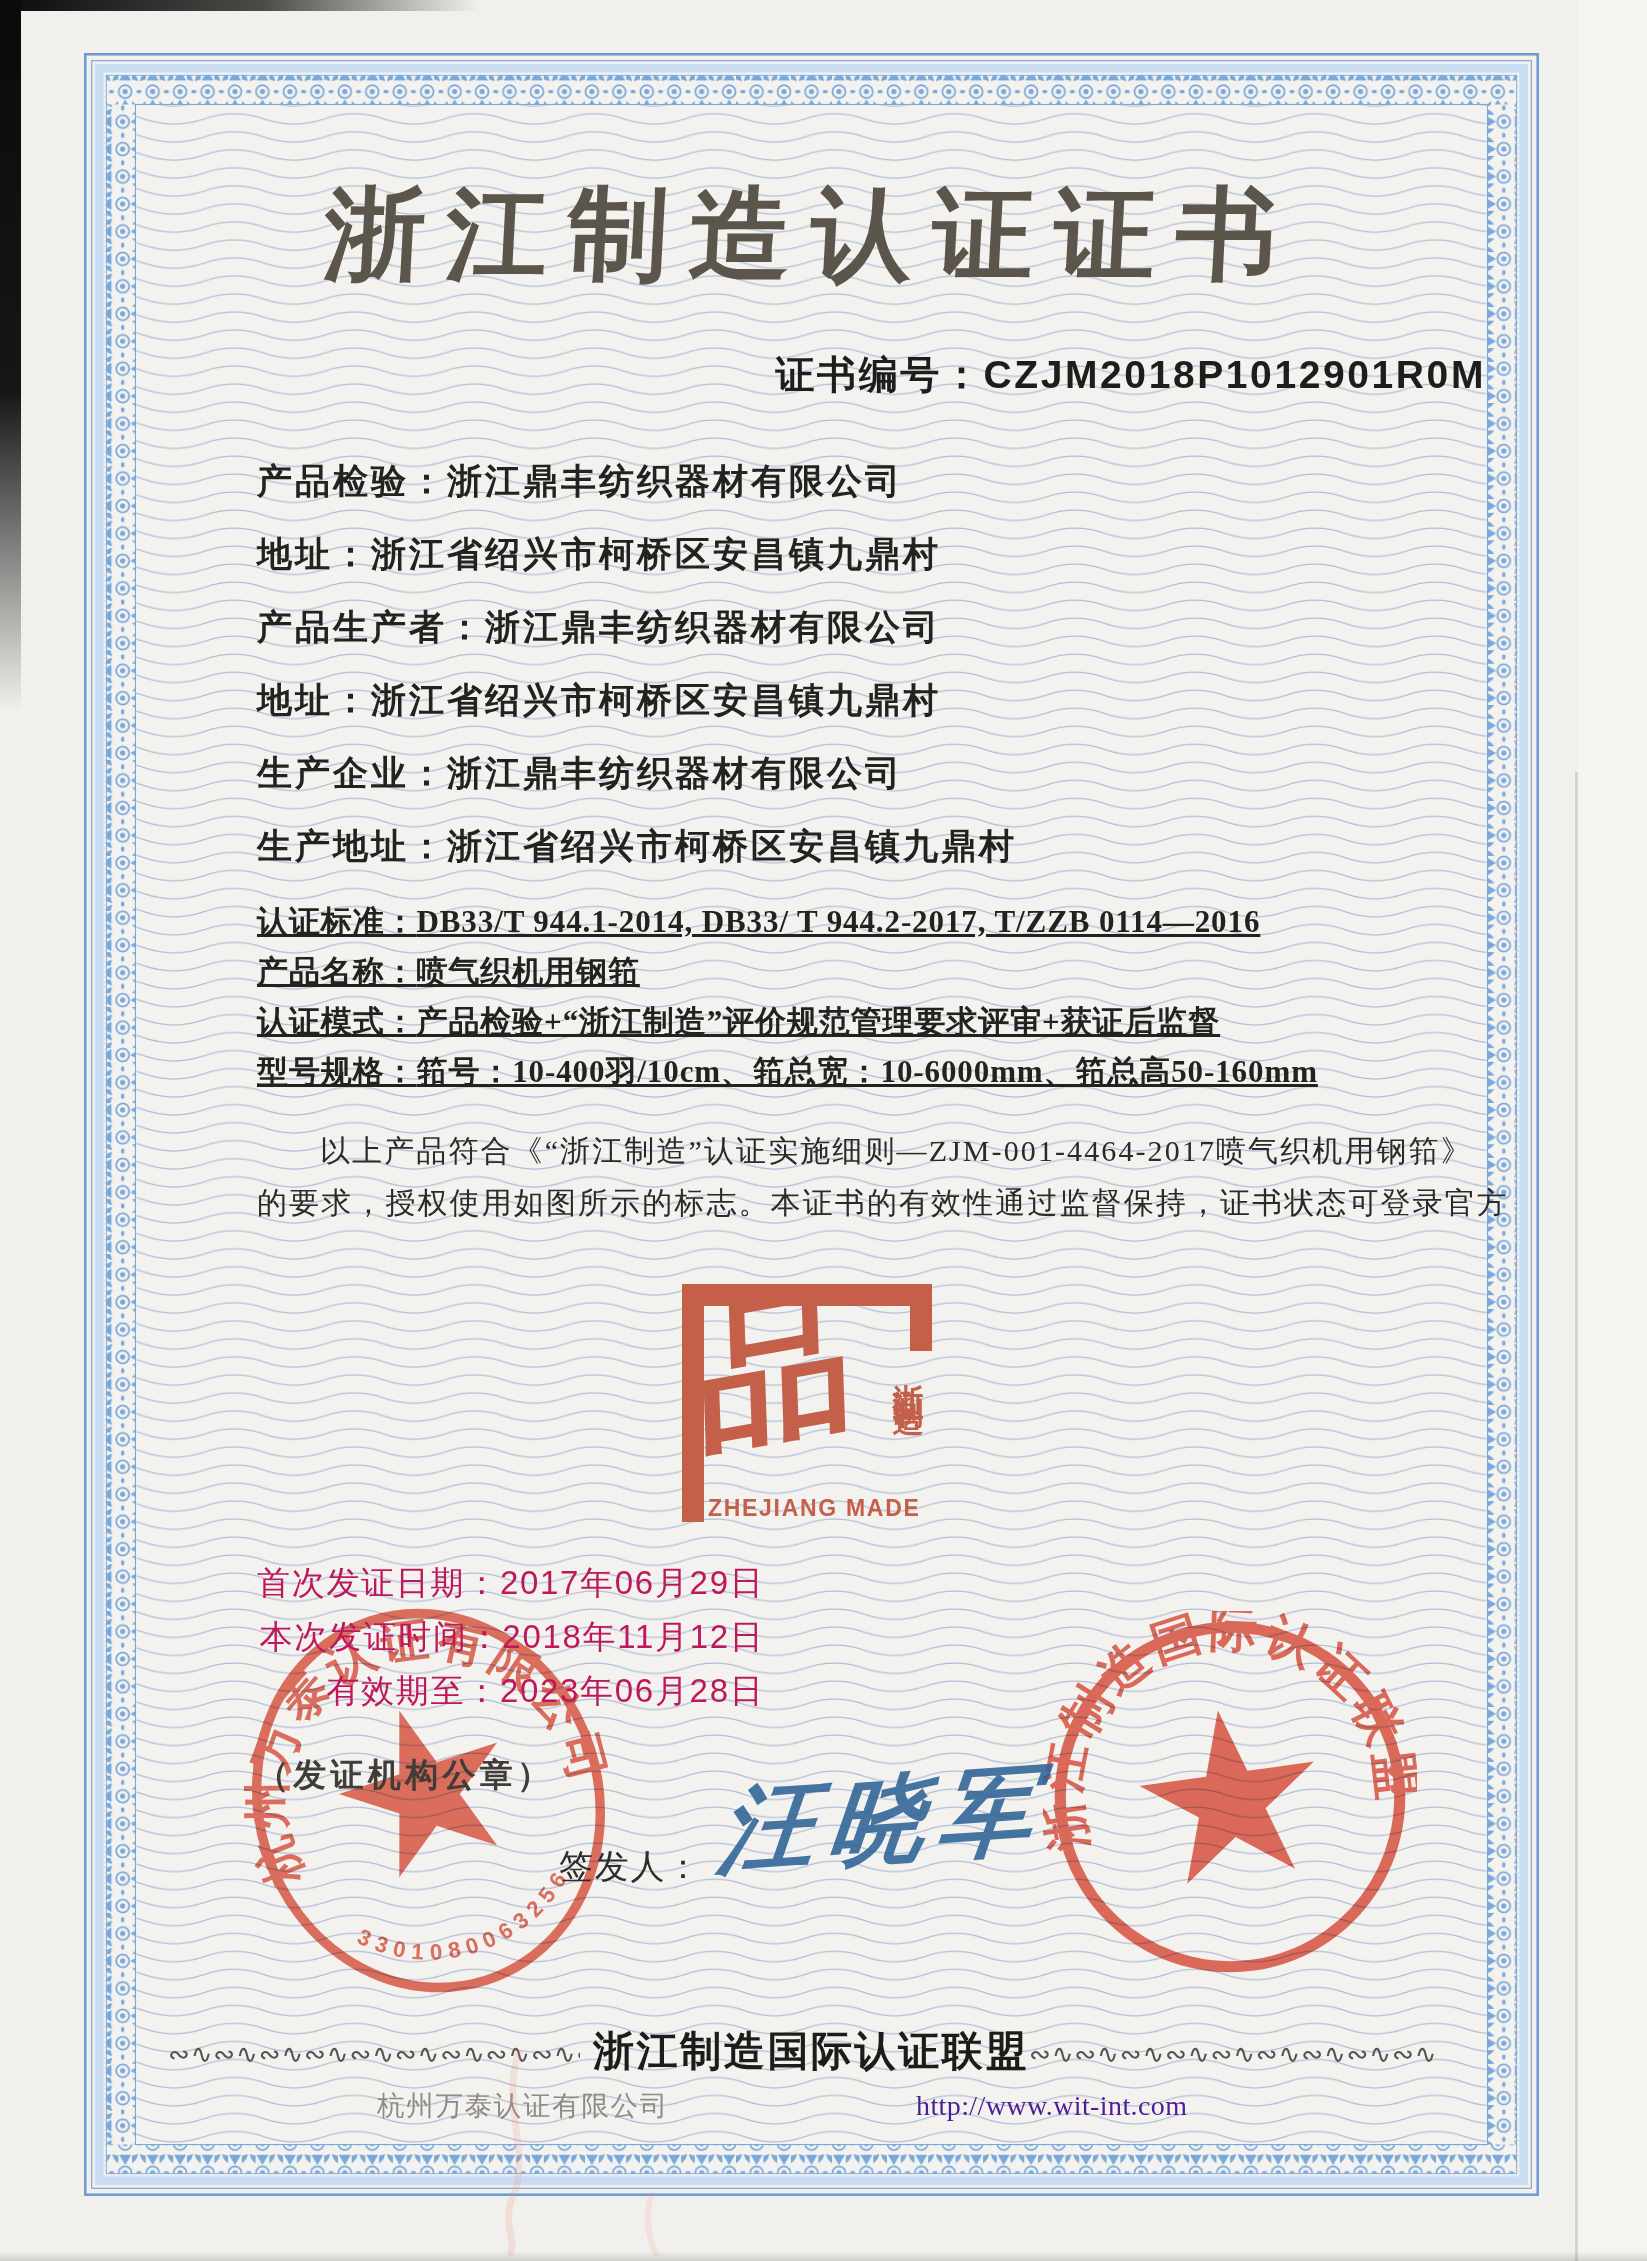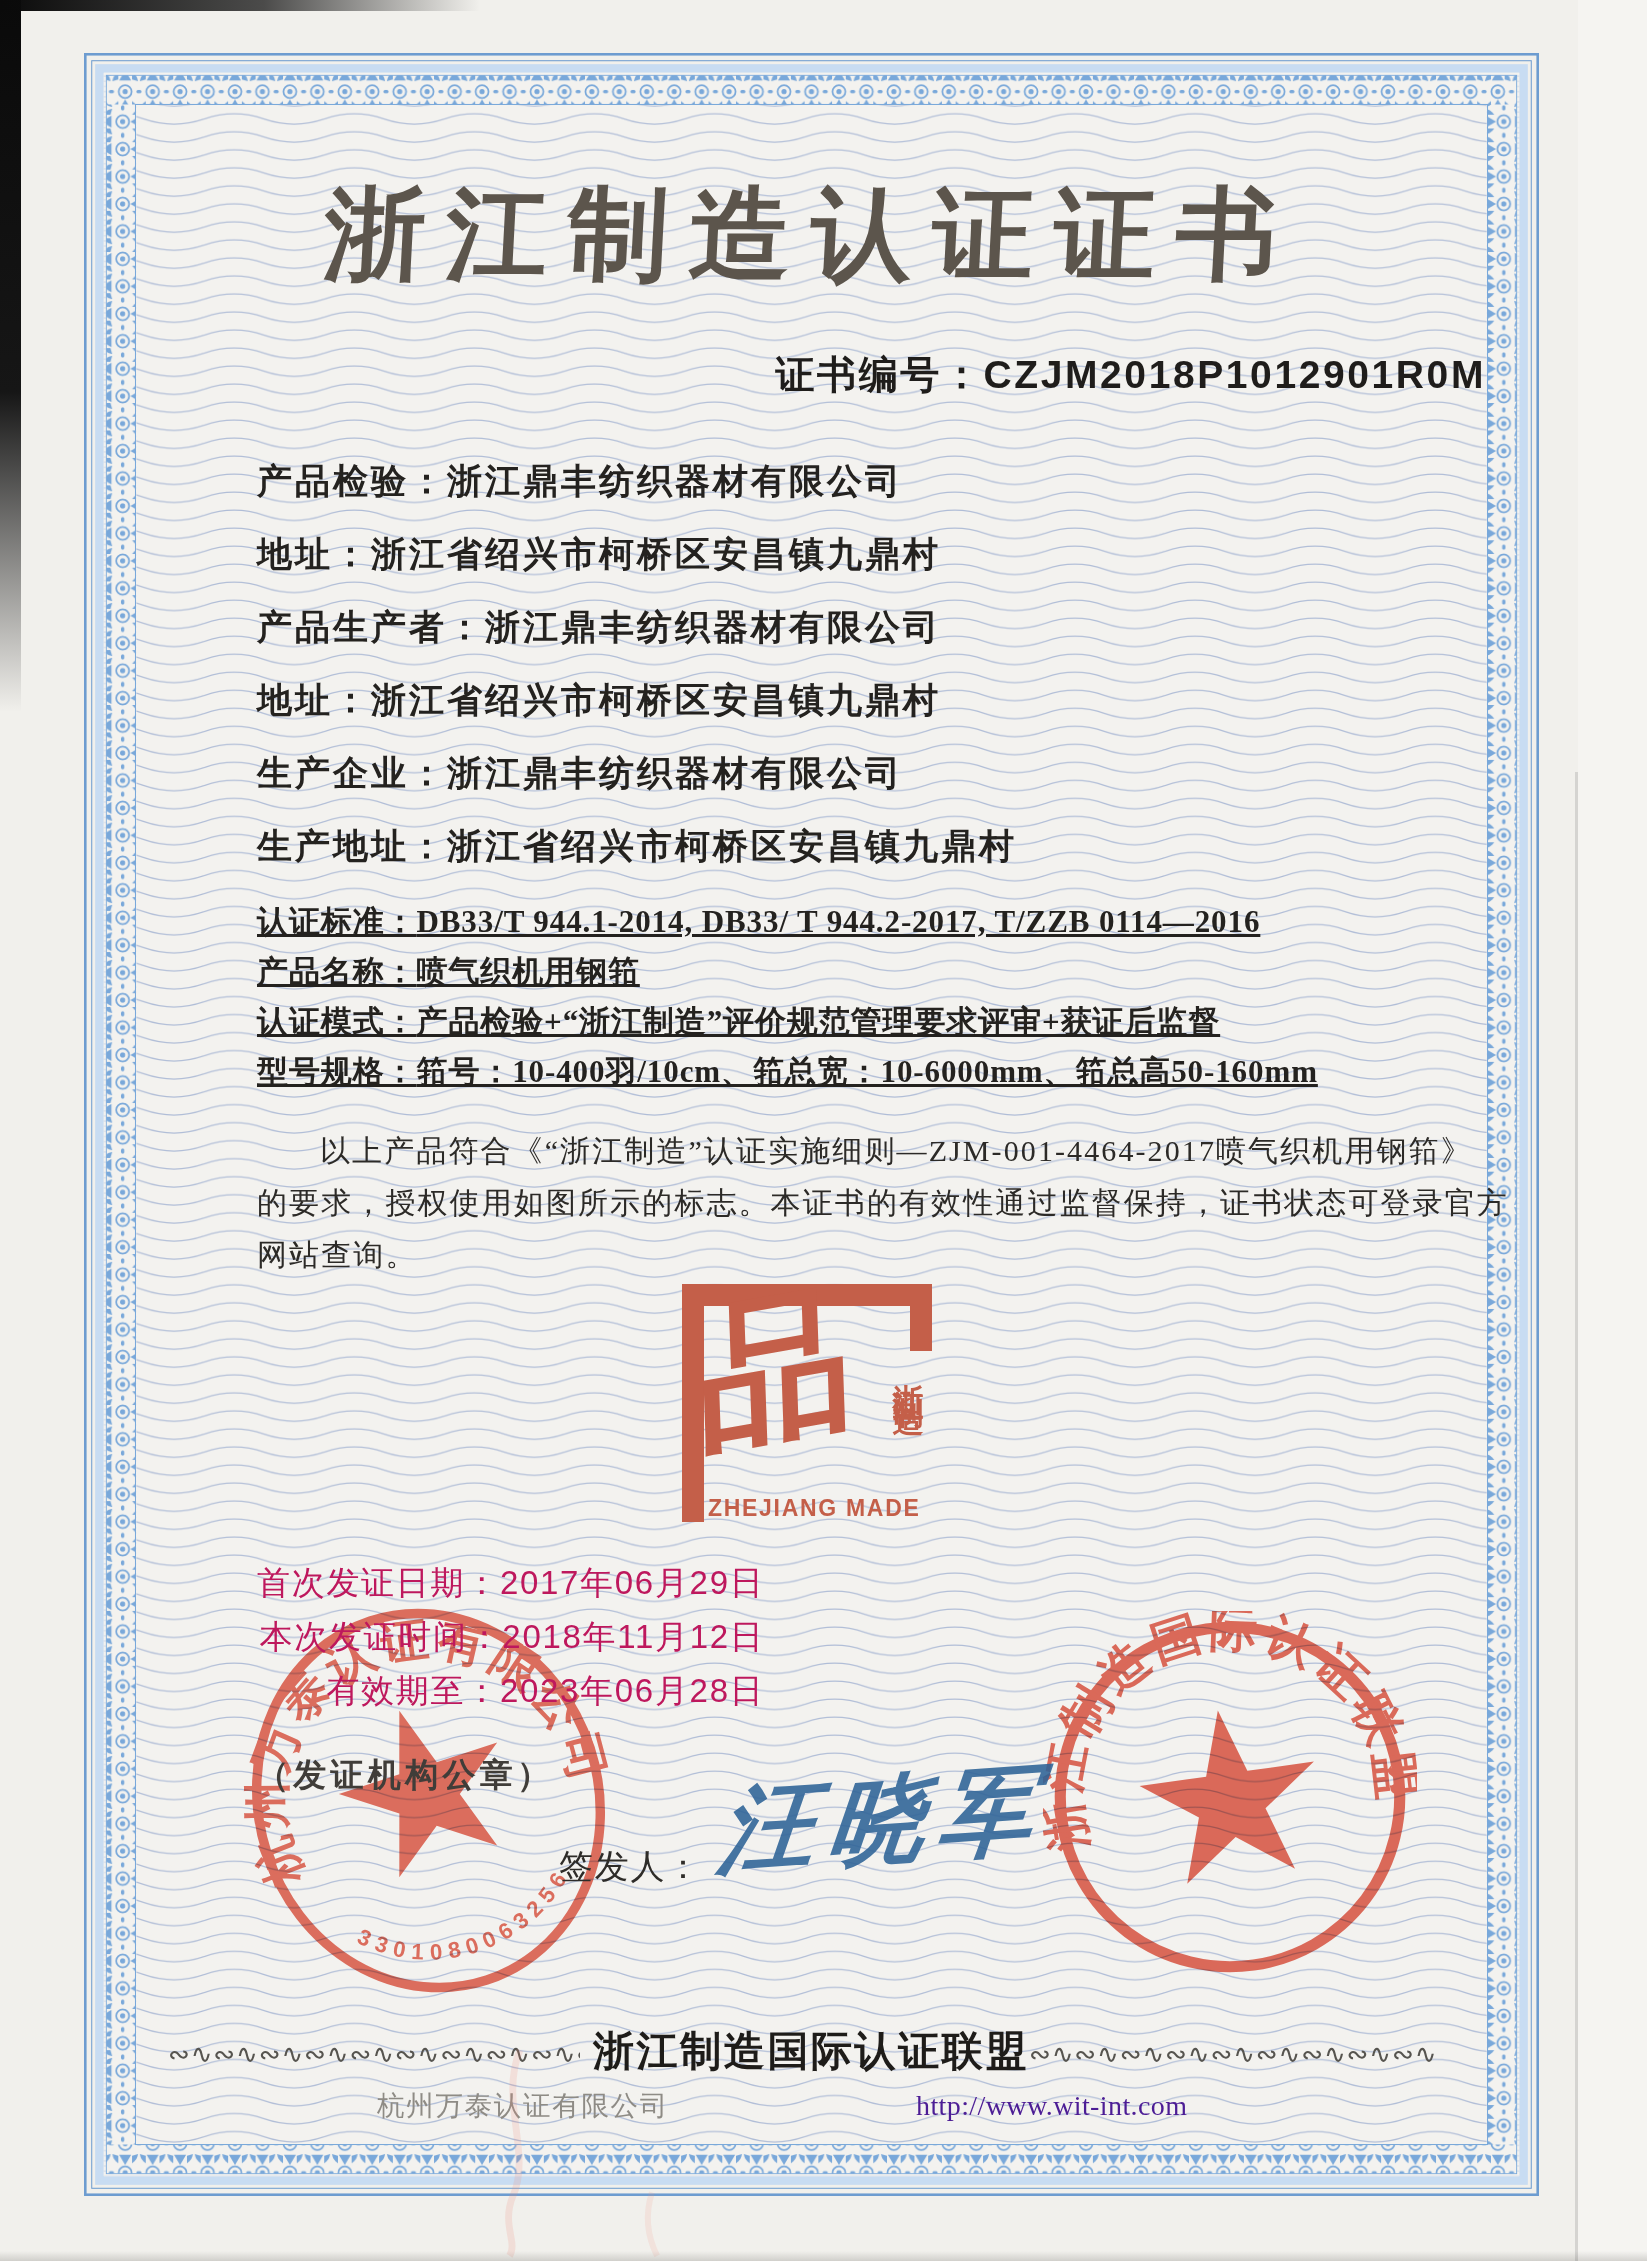--- a/index.html
+++ b/index.html
@@ -196,21 +196,20 @@
 <div class="abs specs">
   <div><span>认证标准：</span><span>DB33/T 944.1-2014, DB33/ T 944.2-2017, T/ZZB 0114—2016</span></div>
   <div><span>产品名称：</span><span>喷气织机用钢筘</span></div>
   <div><span>认证模式：</span><span>产品检验+“浙江制造”评价规范管理要求评审+获证后监督</span></div>
   <div><span>型号规格：</span><span>筘号：10-400羽/10cm、筘总宽：10-6000mm、筘总高50-160mm</span></div>
 </div>
 
 <div class="abs statement">
   <div class="ln">以上产品符合《“浙江制造”认证实施细则—ZJM-001-4464-2017喷气织机用钢筘》</div>
   <div class="ln">的要求，授权使用如图所示的标志。本证书的有效性通过监督保持，证书状态可登录官方</div>
-  <div class="ln">网站查询。</div>
 </div>
 
 <div class="abs logo">
   <div class="bar bar-top"></div>
   <div class="bar bar-left"></div>
   <div class="bar bar-right"></div>
   <div class="glyph">品</div>
   <div class="vtext">浙江制造</div>
   <div class="caption">ZHEJIANG MADE</div>
 </div>

